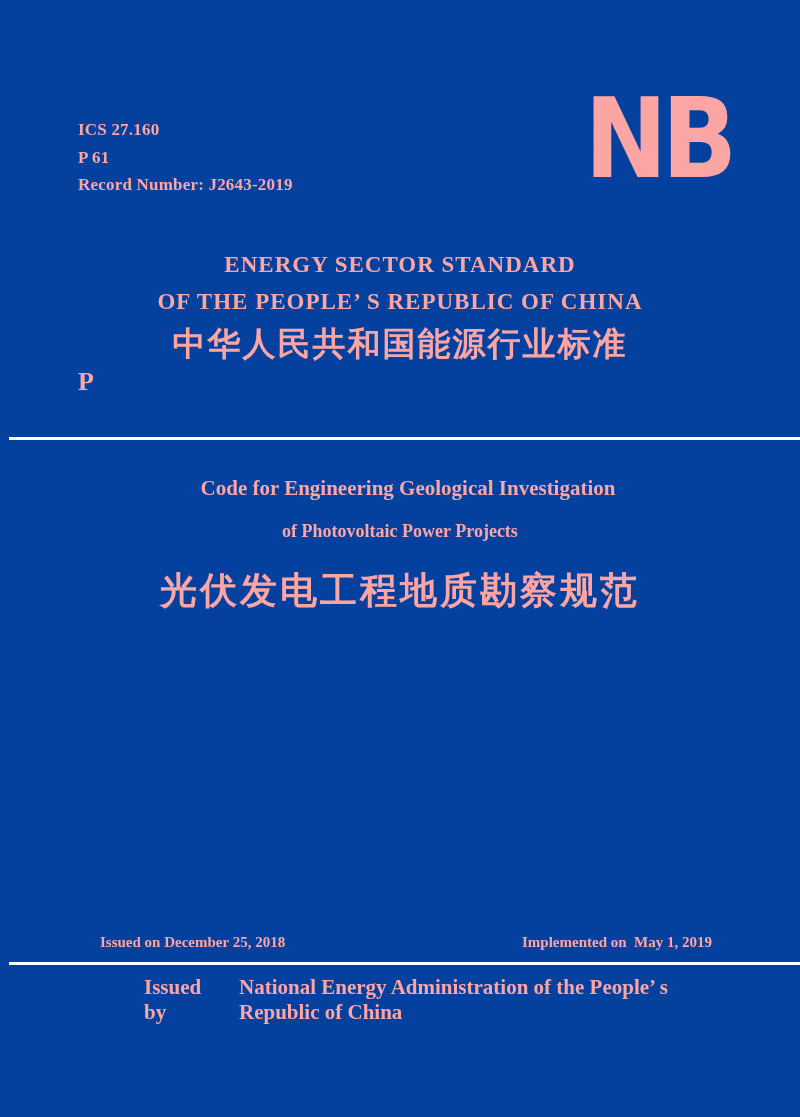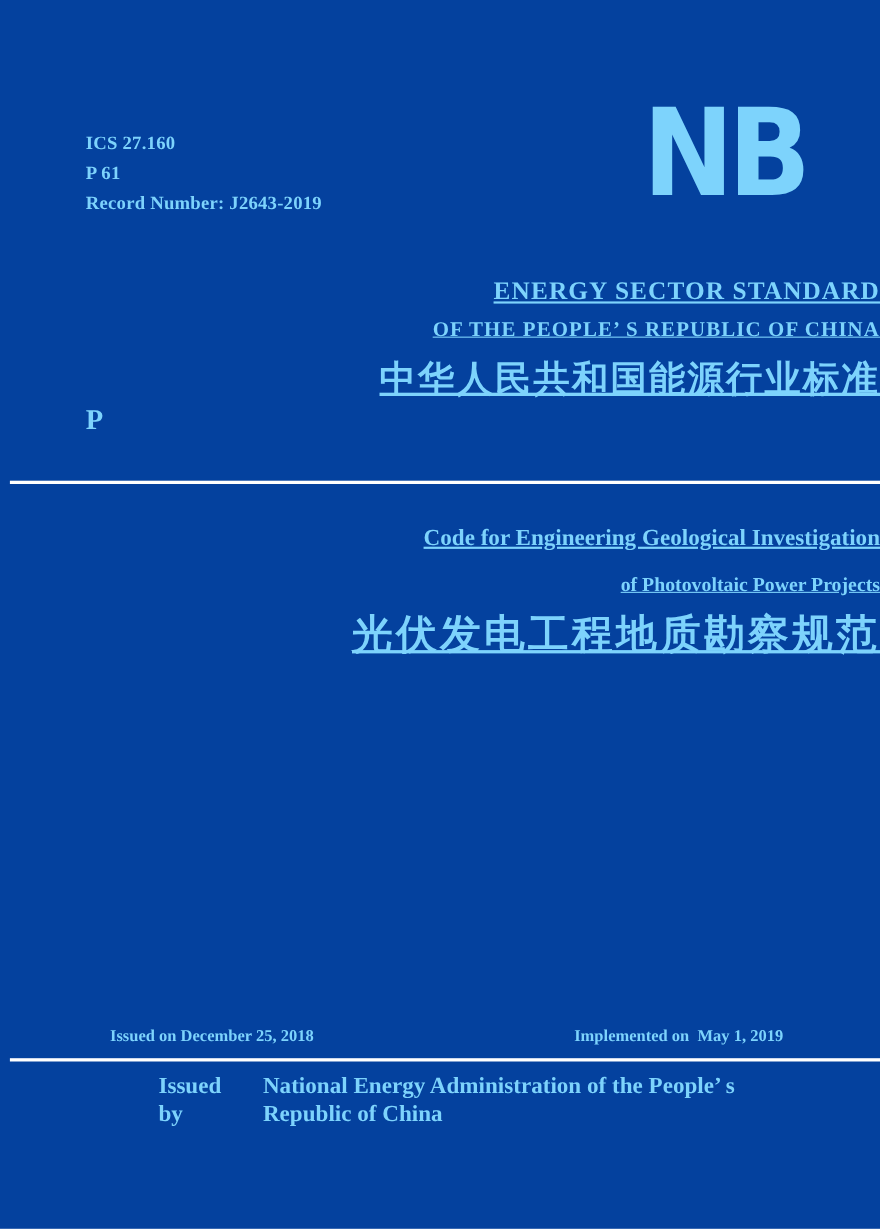--- a/index.html
+++ b/index.html
@@ -35,26 +35,25 @@
     line-height: 1;
     letter-spacing: -6px;
     transform: scaleX(0.9);
     transform-origin: right top;
   }
 
   .centered {
     position: absolute;
     left: 0;
     right: 0;
-    text-align: right;
-    text-decoration: underline;
+    text-align: center;
   }
 
   .std-en1 { top: 252px; font-size: 23px; letter-spacing: 1px; }
-  .std-en2 { top: 289px; font-size: 19px; letter-spacing: 1px; }
+  .std-en2 { top: 289px; font-size: 23px; letter-spacing: 1px; }
   .std-zh  { top: 322px; font-size: 33px; letter-spacing: 2px; }
 
   .code-row {
     position: absolute;
     top: 368px;
     left: 78px;
     right: 70px;
     display: flex;
     justify-content: space-between;
     font-size: 26px;
@@ -66,21 +65,21 @@
     left: 9px;
     right: 0;
     height: 3px;
     background: #FFFFFF;
   }
   .rule-top { top: 437px; }
   .rule-bottom { top: 962px; }
 
   .title-en1 { top: 476px; font-size: 21px; margin-left: 16px; }
   .title-en2 { top: 521px; font-size: 18px; }
-  .title-zh  { top: 552px; font-size: 37px; letter-spacing: 3px; }
+  .title-zh  { top: 566px; font-size: 37px; letter-spacing: 3px; }
 
   .footer-row1 {
     position: absolute;
     top: 933px;
     left: 100px;
     right: 88px;
     display: flex;
     justify-content: space-between;
     font-size: 15px;
     line-height: 1.2;
@@ -96,21 +95,21 @@
     font-size: 21px;
     line-height: 1.2;
     white-space: pre-wrap;
     margin-left: 44px;
   }
   .footer-row2 .issued-by-label { margin-right: 28px; }
 </style>
 </head>
 <body>
 
-<div class="page" style="background: rgb(4, 65, 158); color: #7dd3fc;">
+<div class="page" style="background: rgb(4, 65, 158); color: #fca5a5;">
 
   <div class="top-left">
     <div>ICS 27.160</div>
     <div>P 61</div>
     <div>Record Number: J2643-2019</div>
   </div>
 
   <div class="nb-logo">NB</div>
 
   <div class="centered std-en1">ENERGY SECTOR STANDARD</div>

